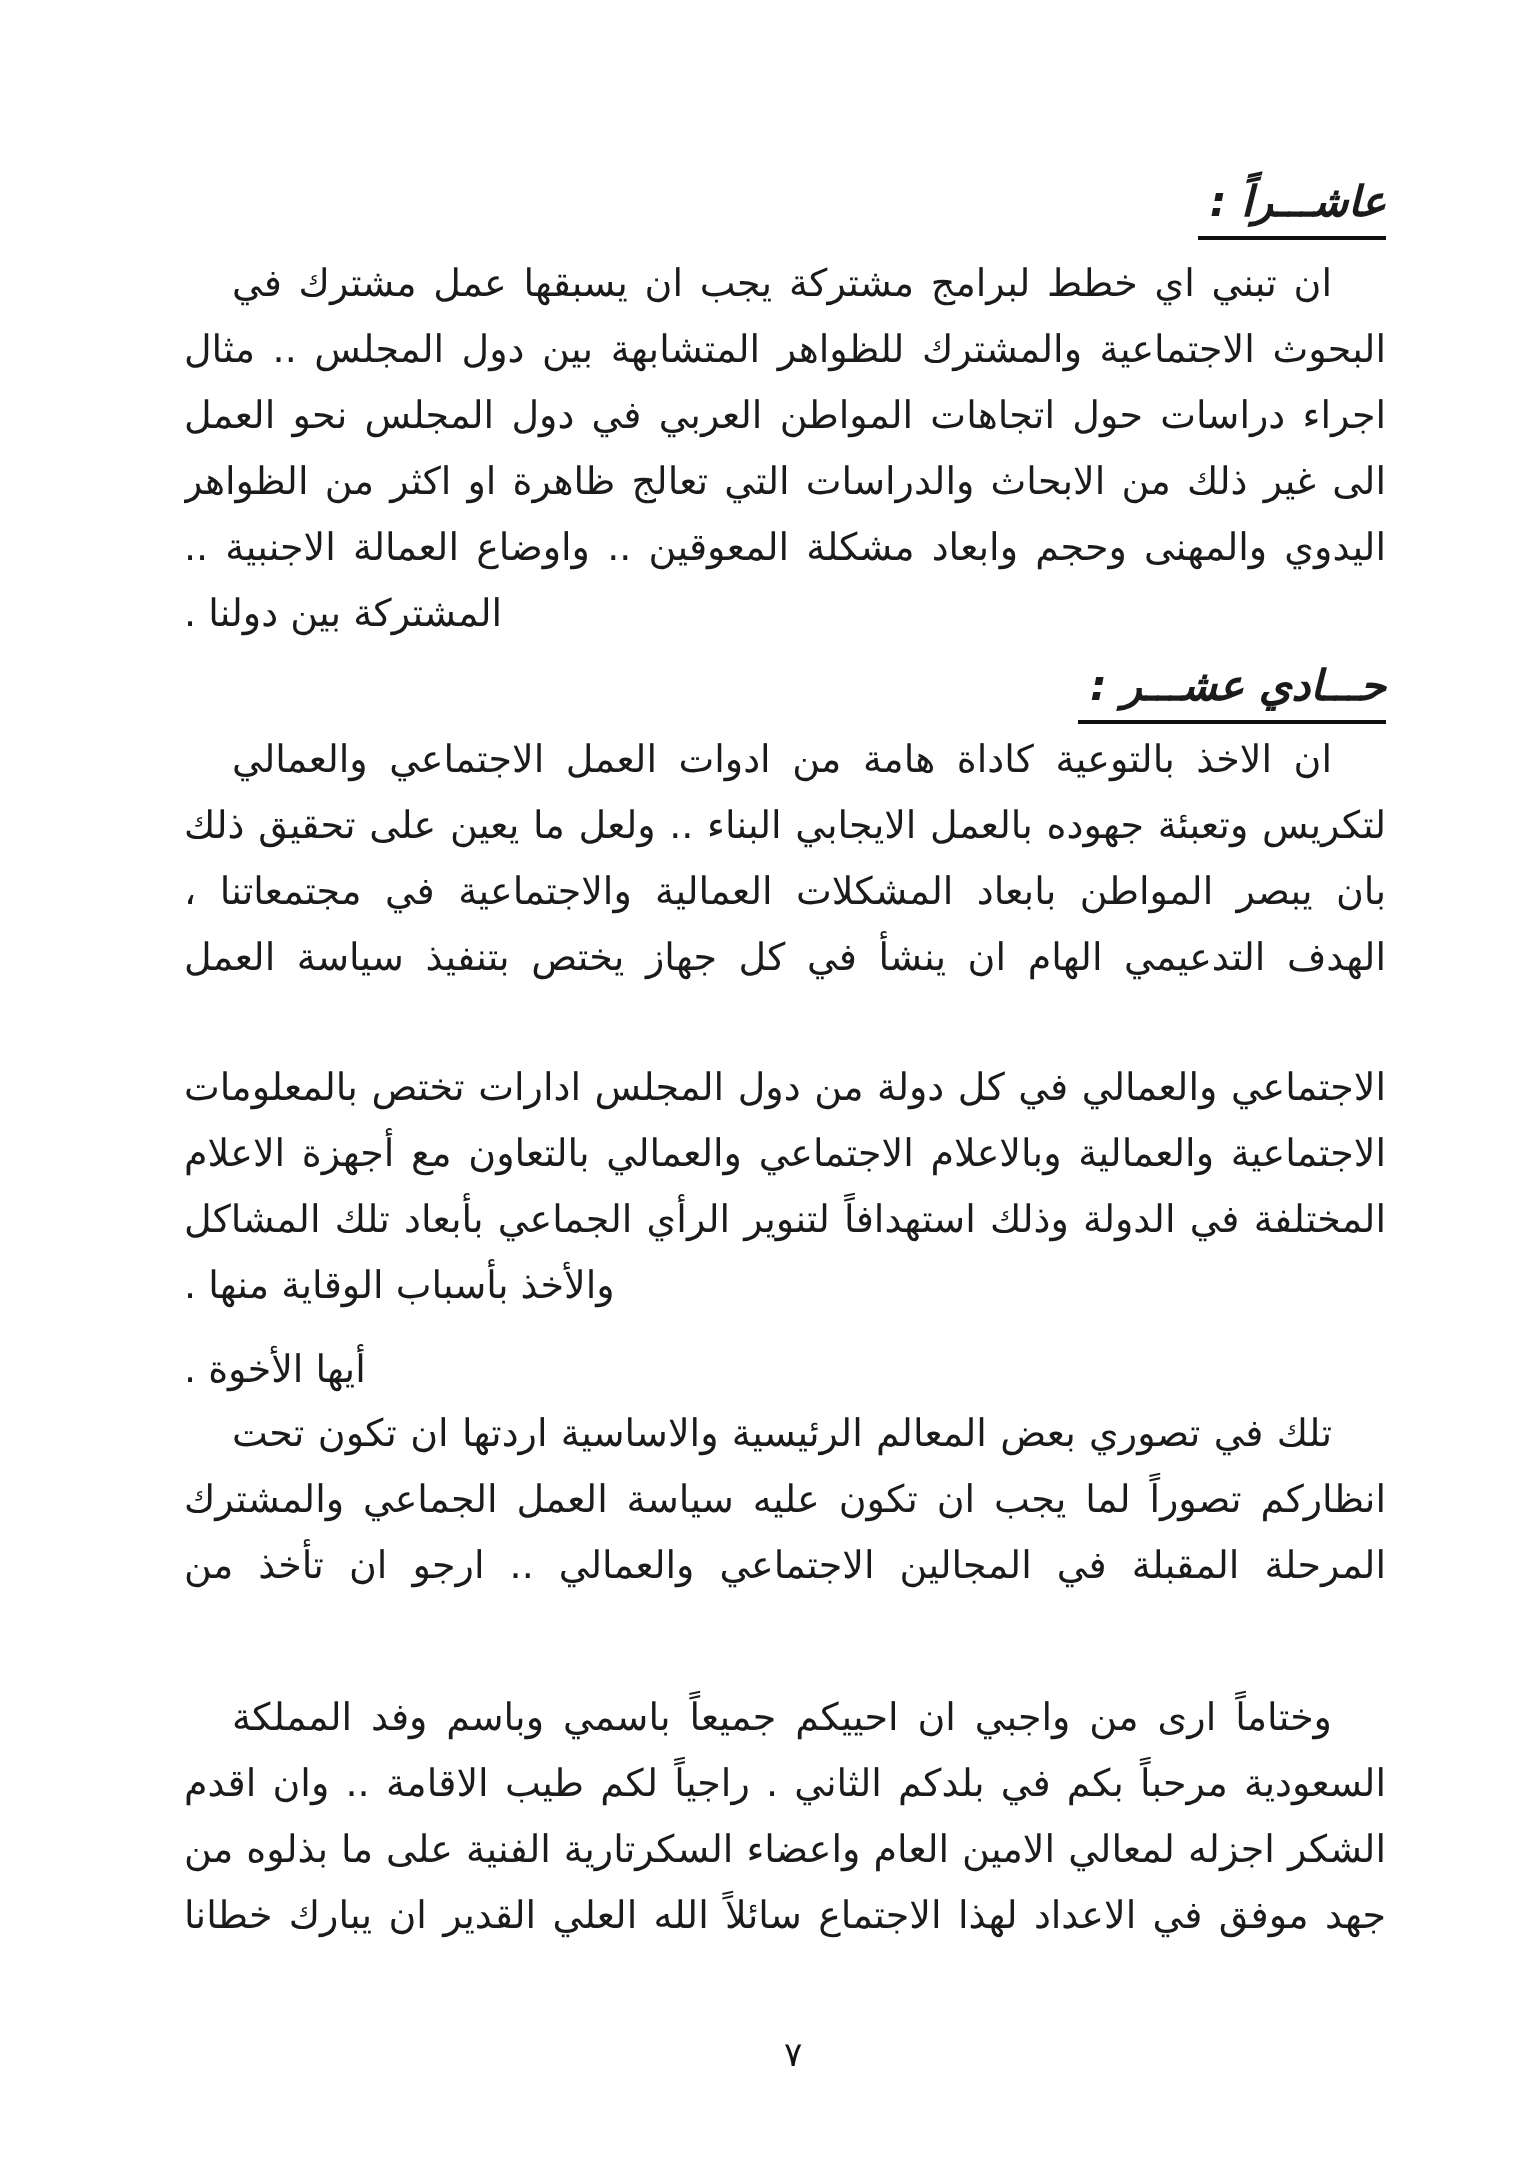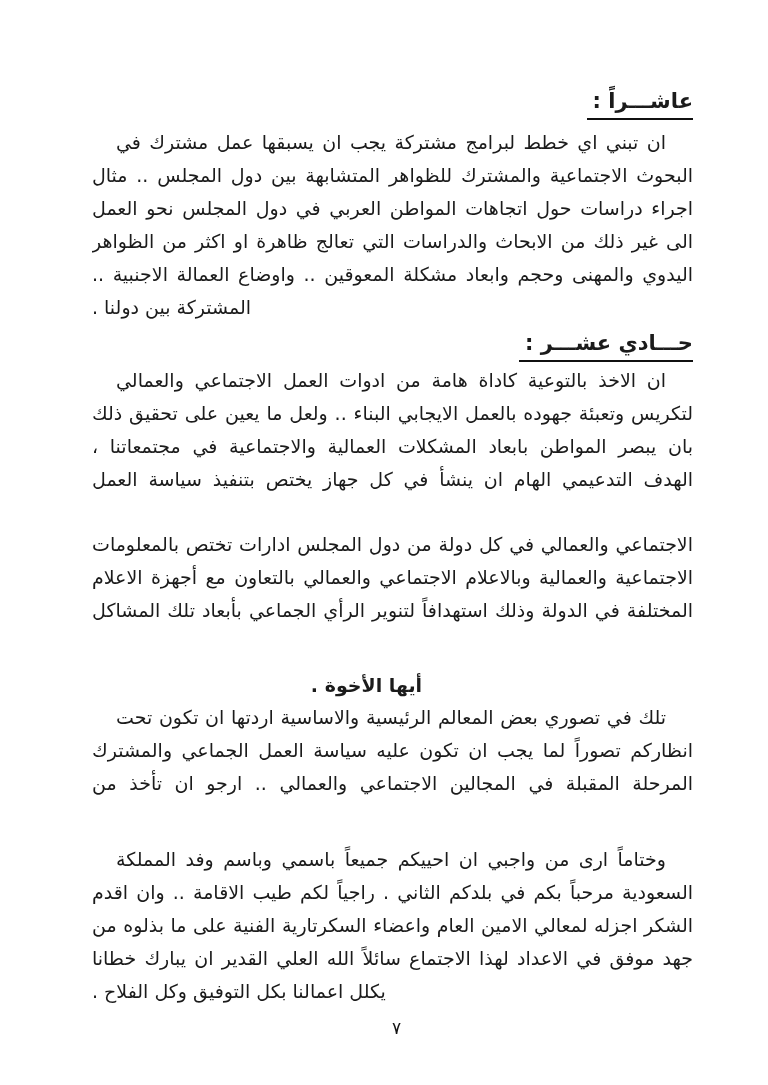--- a/index.html
+++ b/index.html
@@ -23,31 +23,32 @@
   .sec { position: absolute; right: 0; left: 0; }
   .heading {
     display: inline-block;
     font-size: 21px;
     font-weight: bold;
     line-height: 26px;
     padding-bottom: 4px;
     padding-left: 6px;
     border-bottom: 2px solid #101010;
     white-space: nowrap;
+    font-style: italic;
   }
   .ln {
     height: 33px;
     line-height: 33px;
     font-size: 19px;
     overflow: hidden;
   }
   .jl { text-align: justify; text-align-last: justify; }
   .ll { text-align: left; }
   .fi { padding-right: 27px; padding-left: 24px; }
-  .sal { text-align: center; padding-right: 52px; font-weight: bold; }
+  .sal { text-align: left; padding-right: 52px; }
   .pagenum {
     position: absolute;
     top: 1018px;
     left: 392px;
     font-size: 17px;
     color: #141414;
     direction: rtl;
   }
 </style>
 </head>
@@ -77,36 +78,36 @@
       <div class="ln jl fi">ان الاخذ بالتوعية كاداة هامة من ادوات العمل الاجتماعي والعمالي كفيل</div>
       <div class="ln jl">لتكريس وتعبئة جهوده بالعمل الايجابي البناء .. ولعل ما يعين على تحقيق ذلك</div>
       <div class="ln jl">بان يبصر المواطن بابعاد المشكلات العمالية والاجتماعية في مجتمعاتنا ،</div>
       <div class="ln jl">الهدف التدعيمي الهام ان ينشأ في كل جهاز يختص بتنفيذ سياسة العمل</div>
     </div>
 
     <div class="sec" style="top:528px">
       <div class="ln jl">الاجتماعي والعمالي في كل دولة من دول المجلس ادارات تختص بالمعلومات</div>
       <div class="ln jl">الاجتماعية والعمالية وبالاعلام الاجتماعي والعمالي بالتعاون مع أجهزة الاعلام</div>
       <div class="ln jl">المختلفة في الدولة وذلك استهدافاً لتنوير الرأي الجماعي بأبعاد تلك المشاكل</div>
+      <div class="ln ll">والأخذ بأسباب الوقاية منها .</div>
     </div>
 
     <div class="sec" style="top:669px">
       <div class="ln sal">أيها الأخوة .</div>
     </div>
 
     <div class="sec" style="top:701px">
       <div class="ln jl fi">تلك في تصوري بعض المعالم الرئيسية والاساسية اردتها ان تكون تحت</div>
       <div class="ln jl">انظاركم تصوراً لما يجب ان تكون عليه سياسة العمل الجماعي والمشترك خلال</div>
       <div class="ln jl">المرحلة المقبلة في المجالين الاجتماعي والعمالي .. ارجو ان تأخذ من مجلسكم</div>
     </div>
 
     <div class="sec" style="top:843px">
       <div class="ln jl fi">وختاماً ارى من واجبي ان احييكم جميعاً باسمي وباسم وفد المملكة العربية</div>
       <div class="ln jl">السعودية مرحباً بكم في بلدكم الثاني . راجياً لكم طيب الاقامة .. وان اقدم من</div>
       <div class="ln jl">الشكر اجزله لمعالي الامين العام واعضاء السكرتارية الفنية على ما بذلوه من</div>
       <div class="ln jl">جهد موفق في الاعداد لهذا الاجتماع سائلاً الله العلي القدير ان يبارك خطانا وان</div>
-      <div class="ln ll">يكلل اعمالنا بكل التوفيق وكل الفلاح .</div>
     </div>
 
   </div>
 
   <div class="pagenum">٧</div>
 </div>
 
 </body></html>

